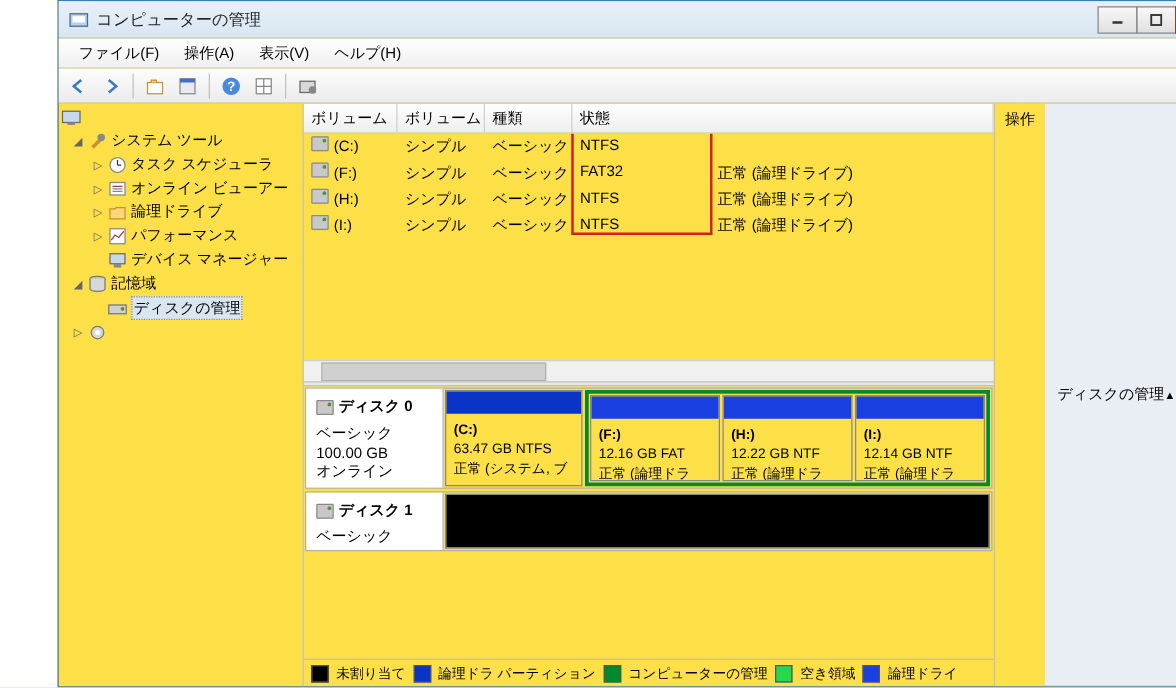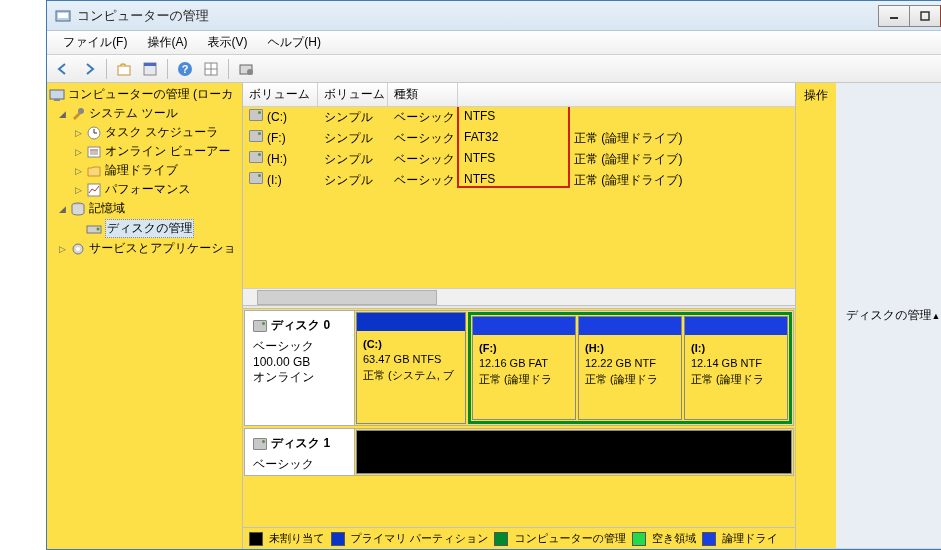--- a/index.html
+++ b/index.html
@@ -31,21 +31,21 @@
 .c-vol { width: 75px; } .c-lay { width: 70px; } .c-type { width: 70px; } .c-fs { width: 110px; } .c-stat { flex: 1; }
 .vol-rows { flex: 1; overflow: hidden; position: relative; }
 .vol-row { display: flex; padding: 1px 0; }
 .vol-cell { padding: 1px 6px; white-space: nowrap; overflow: hidden; }
 .fs-highlight { position: absolute; border: 2px solid #d02020; pointer-events: none; }
 .hscroll { height: 17px; background: #f0f0f0; border-top: 1px solid #d0d0d0; position: relative; }
 .hscroll-thumb { position: absolute; height: 15px; top: 1px; background: #d0d0d0; border: 1px solid #b0b0b0; }
 .splitter-h { height: 4px; background: #e8e8e8; border-top: 1px solid #c0c0c0; border-bottom: 1px solid #c0c0c0; cursor: row-resize; }
 .disk-area { flex: 1; overflow: hidden; display: flex; flex-direction: column; }
 .disk-scroll { flex: 1; overflow: hidden; padding: 1px; }
-.disk-row { display: flex; border: 1px solid #b0b0b0; margin-bottom: 2px; height: 116px; }
+.disk-row { display: flex; border: 1px solid #b0b0b0; margin-bottom: 2px; height: 81px; }
 .disk-info { width: 110px; padding: 6px 8px; border-right: 1px solid #b0b0b0; background: #fff; }
 .disk-info-title { display: flex; align-items: center; font-weight: bold; margin-bottom: 4px; }
 .disk-parts { flex: 1; display: flex; }
 .part { border: 1px solid #888; margin: 1px; display: flex; flex-direction: column; overflow: hidden; }
 .part-top { height: 18px; }
 .part-body { flex: 1; padding: 6px 6px; font-size: 11px; line-height: 1.4; overflow: hidden; white-space: nowrap; }
 .part-body b { font-weight: bold; }
 .ext-group { border: 3px solid #008a2e; margin: 1px; flex: 1; display: flex; }
 .disk-row.short { height: 48px; overflow: hidden; }
 .legend { height: 22px; border-top: 1px solid #c0c0c0; display: flex; align-items: center; padding: 0 6px; gap: 6px; font-size: 11px; overflow: hidden; white-space: nowrap; }
@@ -148,21 +148,20 @@
   <div class="content">
 
     <div class="tree-pane">
       <div class="tree-node">
         <span class="tree-icon">
             <svg width="16" height="16">
               <rect x="1" y="3" width="14" height="9" fill="#c8d8e8" stroke="#667"></rect>
               <rect x="5" y="12" width="6" height="2" fill="#888"></rect>
             </svg>
           </span>
-        <span class="tree-label">コンピューターの管理 (ローカ</span>
       </div>
       <div class="tree-node">
         <span class="tree-indent" style="width:8px"></span>
         <span class="tree-exp">◢</span>
         <span class="tree-icon">
             <svg width="16" height="16">
               <path d="M3 12 L9 6 L11 8 L5 14 Z" fill="#c89030"></path>
               <circle cx="11" cy="5" r="3" fill="#888"></circle>
             </svg>
           </span>
@@ -208,20 +207,30 @@
           <span class="tree-exp">▷</span>
           <span class="tree-icon">
             <svg width="16" height="16">
               <rect x="2" y="2" width="12" height="12" fill="#fff" stroke="#888"></rect>
               <polyline points="3,11 6,7 9,9 13,4" fill="none" stroke="#a04040"></polyline>
             </svg>
           </span>
           <span class="tree-label">パフォーマンス</span>
         </div>
       <div class="tree-node">
+          <span class="tree-indent" style="width:37px"></span>
+          <span class="tree-icon">
+            <svg width="16" height="16">
+              <rect x="2" y="3" width="12" height="8" fill="#c8d8e8" stroke="#667"></rect>
+              <rect x="5" y="11" width="6" height="3" fill="#888"></rect>
+            </svg>
+          </span>
+          <span class="tree-label">デバイス マネージャー</span>
+        </div>
+      <div class="tree-node">
           <span class="tree-indent" style="width:8px"></span>
           <span class="tree-exp">◢</span>
           <span class="tree-icon">
             <svg width="16" height="16">
               <ellipse cx="8" cy="4" rx="6" ry="2" fill="#c8c8c8" stroke="#777"></ellipse>
               <path d="M2 4 L2 12 A6 2 0 0 0 14 12 L14 4" fill="#d8d8d8" stroke="#777"></path>
             </svg>
           </span>
           <span class="tree-label">記憶域</span>
         </div>
@@ -237,30 +246,30 @@
         </div>
       <div class="tree-node">
           <span class="tree-indent" style="width:8px"></span>
           <span class="tree-exp">▷</span>
           <span class="tree-icon">
             <svg width="16" height="16">
               <circle cx="8" cy="8" r="5" fill="#d8d8d8" stroke="#777"></circle>
               <circle cx="8" cy="8" r="2" fill="#fff"></circle>
             </svg>
           </span>
-          <span class="tree-label">サービスとアプリケーショ</span>
         </div>
     </div>
 
     <div class="center-pane">
       <div class="vol-list">
         <div class="vol-header">
           <div class="vol-col c-vol">ボリューム</div>
           <div class="vol-col c-lay">ボリューム</div>
           <div class="vol-col c-type">種類</div>
+          <div class="vol-col c-stat">状態</div>
         </div>
         <div class="vol-rows">
           <div class="fs-highlight" style="left:214px; width:113px; top:-23px; height:104px;"></div>
           <div class="vol-row">
               <div class="vol-cell c-vol"><span class="disk-ico"></span><span>(C:)</span></div>
               <div class="vol-cell c-lay">シンプル</div>
               <div class="vol-cell c-type">ベーシック</div>
               <div class="vol-cell c-fs">NTFS</div>
             </div>
           <div class="vol-row">
@@ -340,21 +349,21 @@
                   <div class="part-top" style="background:#000; height:100%"></div>
                 </div>
             </div>
           </div>
 
         </div>
         <div class="legend">
           <span class="leg-sw" style="background:#000"></span>
             <span>未割り当て</span>
           <span class="leg-sw" style="background:#0a34c8"></span>
-            <span>プライマリ パーティション</span>
+            <span>論理ドラ パーティション</span>
           <span class="leg-sw" style="background:#008a2e"></span>
             <span>コンピューターの管理</span>
           <span class="leg-sw" style="background:#25d94a"></span>
             <span>空き領域</span>
           <span class="leg-sw" style="background:#1a3fe0"></span>
             <span>論理ドライ</span>
         </div>
       </div>
     </div>
 

